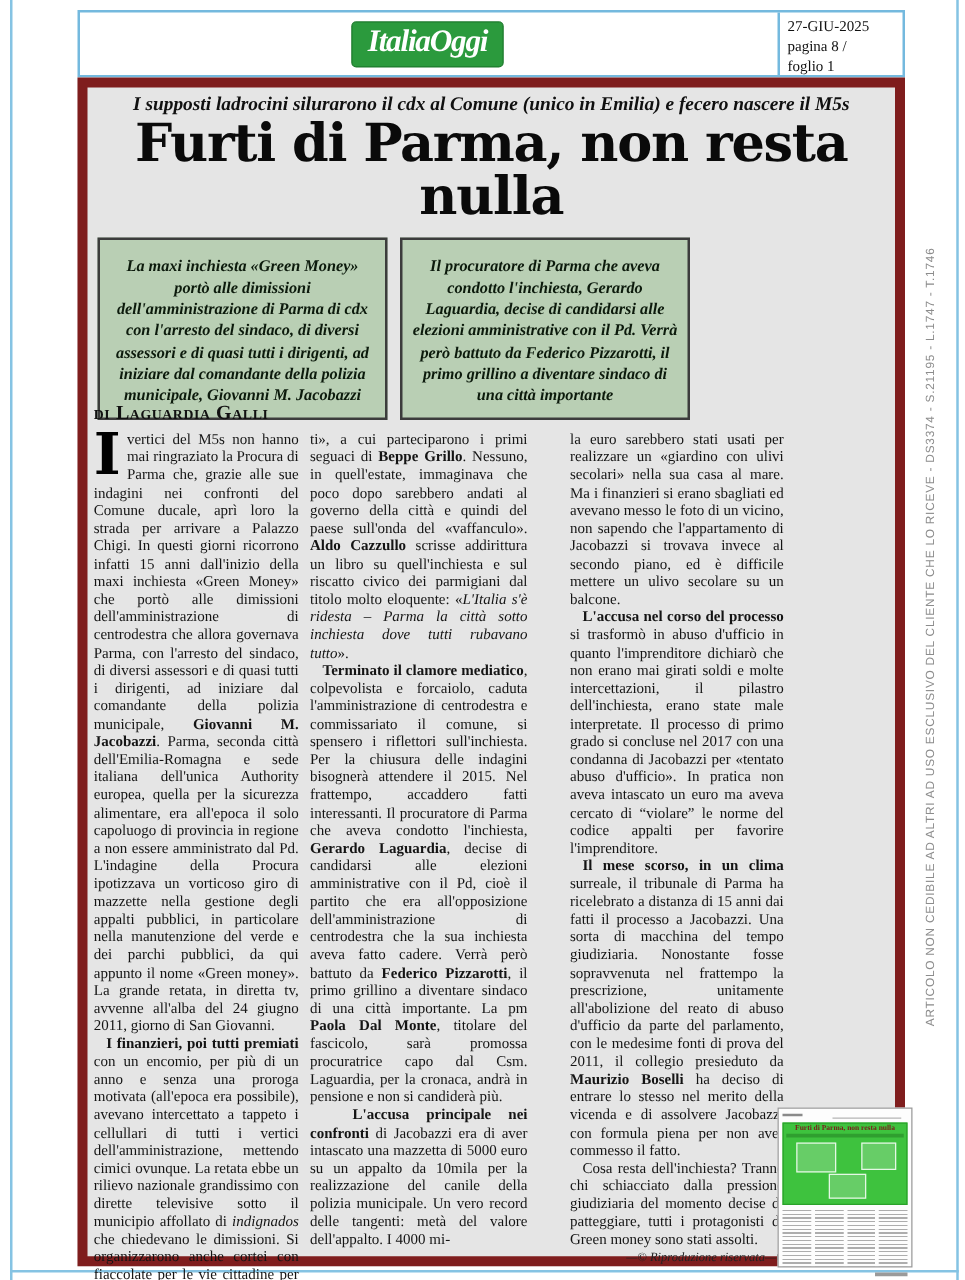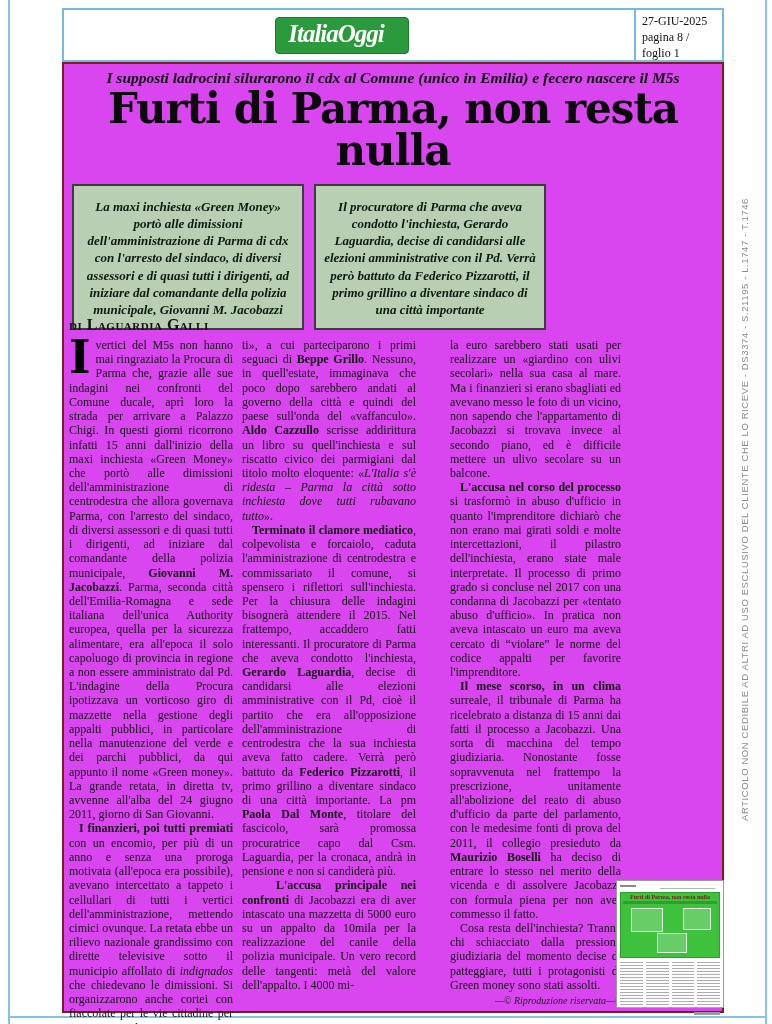--- a/index.html
+++ b/index.html
@@ -14,33 +14,33 @@
 
   
   .header{
     position:absolute;left:62px;top:8px;width:658px;height:50px;
     border:2px solid #74b9de;background:#fff;
   }
   .logo-wrap{position:absolute;left:0;top:0;right:102px;height:100%;
     display:flex;align-items:center;justify-content:center;}
   .logo{
     background:#2b9a3d;color:#fff;font-weight:bold;font-style:italic;
-    font-size:25px;padding:2px 24px 5px 12px;border-radius:4px;
+    font-size:25px;padding:2px 12px 5px 12px;border-radius:4px;
     letter-spacing:-1px;border:1px solid #1d7a2c;
   }
   .datebox{
-    position:absolute;right:0;top:0;width:88px;height:100%;
+    position:absolute;right:0;top:0;width:100px;height:100%;
     border-left:2px solid #74b9de;box-sizing:border-box;
     font-size:12px;line-height:1.35;padding:3px 6px;margin-left:21px;
   }
 
   
   .frame{
     position:absolute;left:62px;top:62px;width:662px;height:951px;
-    border:2px solid #7f1d1d;box-sizing:border-box;background:#d946ef;
+    border:8px solid #7f1d1d;box-sizing:border-box;background:#e5e5e5;
   }
   .kicker{
     margin-top:5px;text-align:center;font-weight:bold;font-style:italic;
     font-size:15.5px;color:#101010;
   }
   .headline{
     text-align:center;font-weight:bold;font-size:42px;letter-spacing:-1px;
     margin-top:1px;line-height:1.0;color:#0a0a0a;
     font-family:"DejaVu Serif","Liberation Serif",serif;
   }

